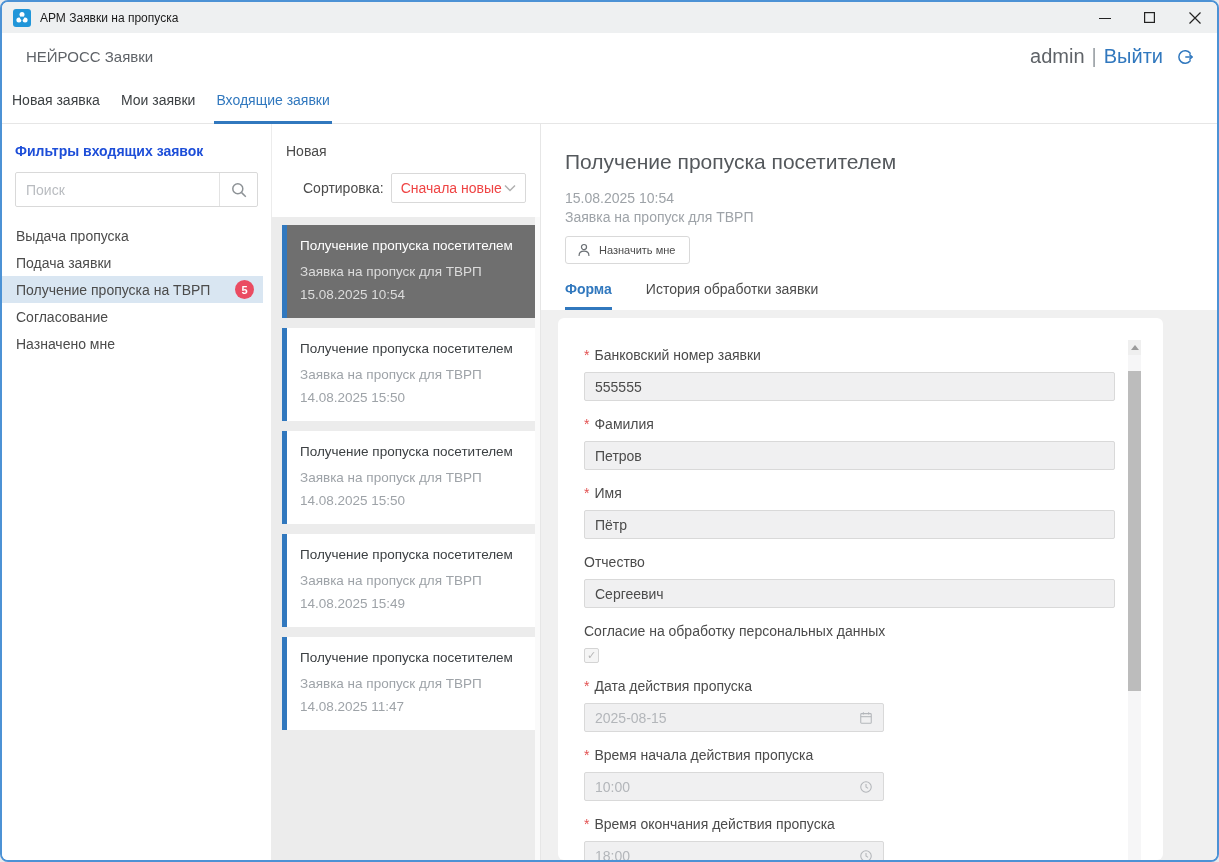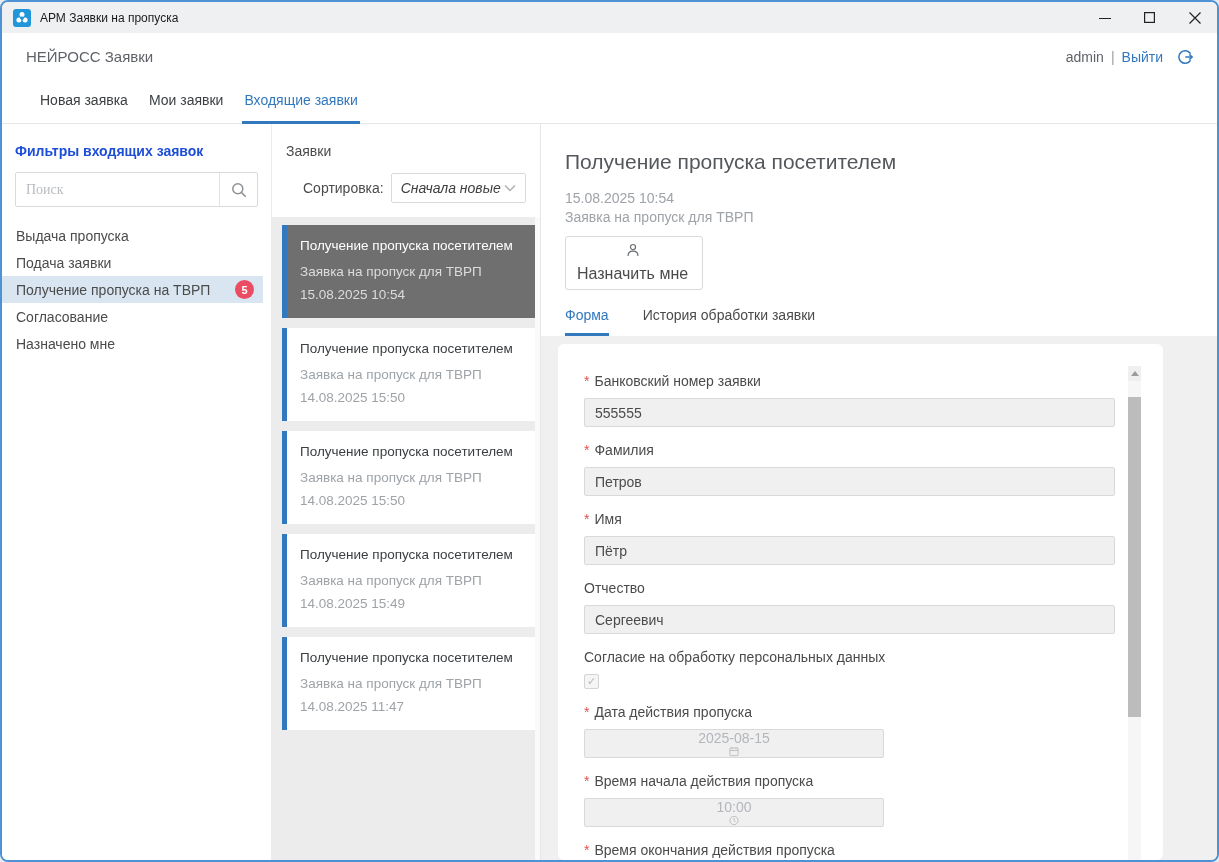--- a/index.html
+++ b/index.html
@@ -13,100 +13,100 @@
   .titlebar { height:31px; background:#eef0f1; display:flex; align-items:center; flex-shrink:0; }
   .app-icon { width:18px; height:18px; margin:0 9px 0 11px; flex-shrink:0; }
   .titlebar-title { font-size:12px; color:#1b1b1b; }
   .tb-spacer { flex:1; }
   .win-btn { width:45px; height:31px; display:flex; align-items:center; justify-content:center; cursor:default; }
 
   
   .app-header { height:47px; background:#fff; display:flex; align-items:center;
                 justify-content:space-between; padding:0 24px; flex-shrink:0; }
   .brand { font-size:15px; color:#5f6368; }
-  .user-area { display:flex; align-items:center; gap:7px; font-size:14px; }
+  .user-area { display:flex; align-items:center; gap:7px; font-size:20px; }
   .user-name { color:#5f6368; }
   .user-sep { color:#9aa0a5; }
   .logout-link { color:#3178be; cursor:pointer; display:flex; align-items:center; gap:14px; }
 
   
   .tabbar { height:44px; background:#fff; display:flex; align-items:flex-end; gap:17px;
-            padding:0 36px; border-bottom:1px solid #e6e6e6; flex-shrink:0; }
+            padding:0 8px; border-bottom:1px solid #e6e6e6; flex-shrink:0; }
   .nav-tab { font-size:14px; color:#3c4043; padding:0 2px 13px; cursor:pointer;
              border-bottom:3px solid transparent; margin-bottom:-1px; }
   .nav-tab.active { color:#3178be; border-bottom-color:#3178be;text-align:center; }
 
   
   .content { flex:1; display:flex; min-height:0; }
 
   
   .sidebar { width:270px; background:#fff; border-right:1px solid #ececec; padding-top:19px; flex-shrink:0; }
   .sidebar-title { font-size:14px; font-weight:bold; color:#1d4ed8; padding:0 13px; margin-bottom:13px; }
   .searchbox { margin:0 13px 15px; height:35px; border:1px solid #d9d9d9; border-radius:2px;
                display:flex; align-items:stretch; background:#fff; }
   .searchbox input { flex:1; border:none; outline:none; padding:0 10px; font-size:14px;
-                     color:#4b4b4b; font-family:Liberation Serif, serif; background:transparent; min-width:0; }
+                     color:#4b4b4b; font-family:Liberation Sans, sans-serif; background:transparent; min-width:0; }
   .searchbox input::placeholder { color:#b9bcc0; }
   .search-btn { width:38px; display:flex; align-items:center; justify-content:center;
                 border-left:1px solid #e3e3e3; cursor:pointer; }
   .filter-item { height:27px; display:flex; align-items:center; justify-content:space-between;
                  padding:0 9px 0 14px; font-size:14px; color:#4b4b4b; cursor:pointer; margin-right:8px;text-align:right; }
   .filter-item.selected { background:#d9e6f2; }
   .filter-badge { min-width:19px; height:19px; border-radius:50%; background:#ea4c62; color:#fff;
                   font-size:11px; font-weight:bold; display:flex; align-items:center; justify-content:center; }
 
   
   .middle { width:268px; background:#ececec; display:flex; flex-direction:column; flex-shrink:0; }
   .middle-header { background:#fff; padding:19px 14px 14px; }
   .list-title { font-size:14px; color:#4b4b4b; margin-bottom:14px; }
   .sort-row { display:flex; align-items:center; gap:7px;margin-left:17px; }
   .sort-label { font-size:14px; color:#4b4b4b; }
   .sort-select { width:152px; height:30px; border:1px solid #d9d9d9; border-radius:2px;
                  display:flex; align-items:center; justify-content:space-between;
-                 padding:0 9px; font-size:14px; color:#404040; background:#fff; cursor:pointer;font-style:italic; }
+                 padding:0 9px; font-size:14px; color:#ef4444; background:#fff; cursor:pointer; }
   .cards { flex:1; padding:8px 0 0 10px; overflow:hidden; position:relative; }
   .cards::after { content:""; position:absolute; top:0; right:0; bottom:0; width:5px; background:#fafafa; }
   .card { width:255px; background:#fff; border-left:5px solid #3178be; padding:11px 10px 13px 13px;
           margin-bottom:10px; cursor:pointer; }
   .card-title { font-size:13.5px; color:#3c4043; line-height:20px; margin-bottom:6px; }
   .card-sub { font-size:13.5px; color:#9ea3a8; line-height:20px; margin-bottom:3px; }
   .card-date { font-size:13.5px; color:#9ea3a8; line-height:20px; }
   .card.selected { background:#6f6f6f; }
   .card.selected .card-title { color:#ffffff; }
   .card.selected .card-sub, .card.selected .card-date { color:#dcdcdc; }
 
   
   .detail { flex:1; background:#f0f0f0; display:flex; flex-direction:column; min-width:0;
             border-left:1px solid #e6e6e6; }
   .detail-head { background:#fff; padding:26px 24px 0; }
   .detail-title { font-size:21px; font-weight:400; color:#54585c; margin-bottom:15px; }
   .detail-date, .detail-sub { font-size:14px; color:#9ea3a8; line-height:19px; }
   .assign-btn { display:inline-flex; align-items:center; gap:8px; margin-top:9px;
                 padding:6px 14px 6px 11px; border:1px solid #d9d9d9; border-radius:3px;
-                background:#fff; font-size:16px; color:#4b4b4b; cursor:pointer;flex-direction:column; }
+                background:#fff; font-size:11px; color:#4b4b4b; cursor:pointer; }
   .detail-tabs { display:flex; gap:34px; margin-top:17px; }
   .detail-tab { font-size:14px; color:#4b4b4b; padding-bottom:10px;
                 border-bottom:3px solid transparent; cursor:pointer; }
-  .detail-tab.active { color:#3178be; border-bottom-color:#3178be; }
+  .detail-tab.active { color:#3178be; border-bottom-color:#3178be;font-weight:bold; }
 
   .detail-body { flex:1; padding:8px 54px 0 17px; min-height:0; }
   .form-card { background:#fff; border-radius:6px; height:100%; position:relative;
                padding:29px 26px 0; }
 
   .field-label { font-size:14px; color:#4b4b4b; margin-bottom:9px; display:flex; gap:5px; align-items:baseline; }
   .req-star { color:#e25050; font-size:14px; }
   .field { margin-bottom:15px; }
   .input-box { width:531px; height:29px; background:#f0f0f1; border:1px solid #d9d9d9;
                border-radius:2px; display:flex; align-items:center; padding:0 10px;
                font-size:14px; color:#4b4b4b; }
   .input-box input { border:none; outline:none; background:transparent; width:100%;
                      font-size:14px; color:#4b4b4b; font-family:inherit; }
   .picker-box { width:300px; height:29px; background:#f0f0f1; border:1px solid #d9d9d9;
                 border-radius:2px; display:flex; align-items:center; justify-content:space-between;
-                padding:0 10px; font-size:14px;flex-direction:column; }
+                padding:0 10px; font-size:14px; }
   .picker-box .pval { color:#b3b6ba; }
   .checkbox { width:15px; height:15px; border:1px solid #d4d4d4; border-radius:2px;
               background:#f5f5f5; display:flex; align-items:center; justify-content:center;
               margin-top:5px; cursor:pointer; }
   .checkbox .mark { color:#b7b7b7; font-size:11px; line-height:1; }
 
   
   .v-scrollbar { position:absolute; top:22px; right:22px; bottom:0; width:13px; background:#f6f6f7; }
   .v-scroll-up { height:15px; display:flex; align-items:center; justify-content:center;
                  background:#efefef; cursor:pointer; }
@@ -209,21 +209,21 @@
           </div>
           <div class="filter-item">
             <span>Назначено мне</span>
 
           </div>
       </div>
     </div>
 
     <div class="middle">
       <div class="middle-header">
-        <div class="list-title">Заявки</div>
+        <div class="list-title">Новая</div>
         <div class="sort-row">
           <span class="sort-label">Сортировка:</span>
           <span class="sort-select">
             <span>Сначала новые</span>
             <svg width="12" height="8" viewBox="0 0 12 8" fill="none" stroke="#b0b0b0" stroke-width="1.5">
               <polyline points="1,1.5 6,6.5 11,1.5"></polyline>
             </svg>
           </span>
         </div>
       </div>

